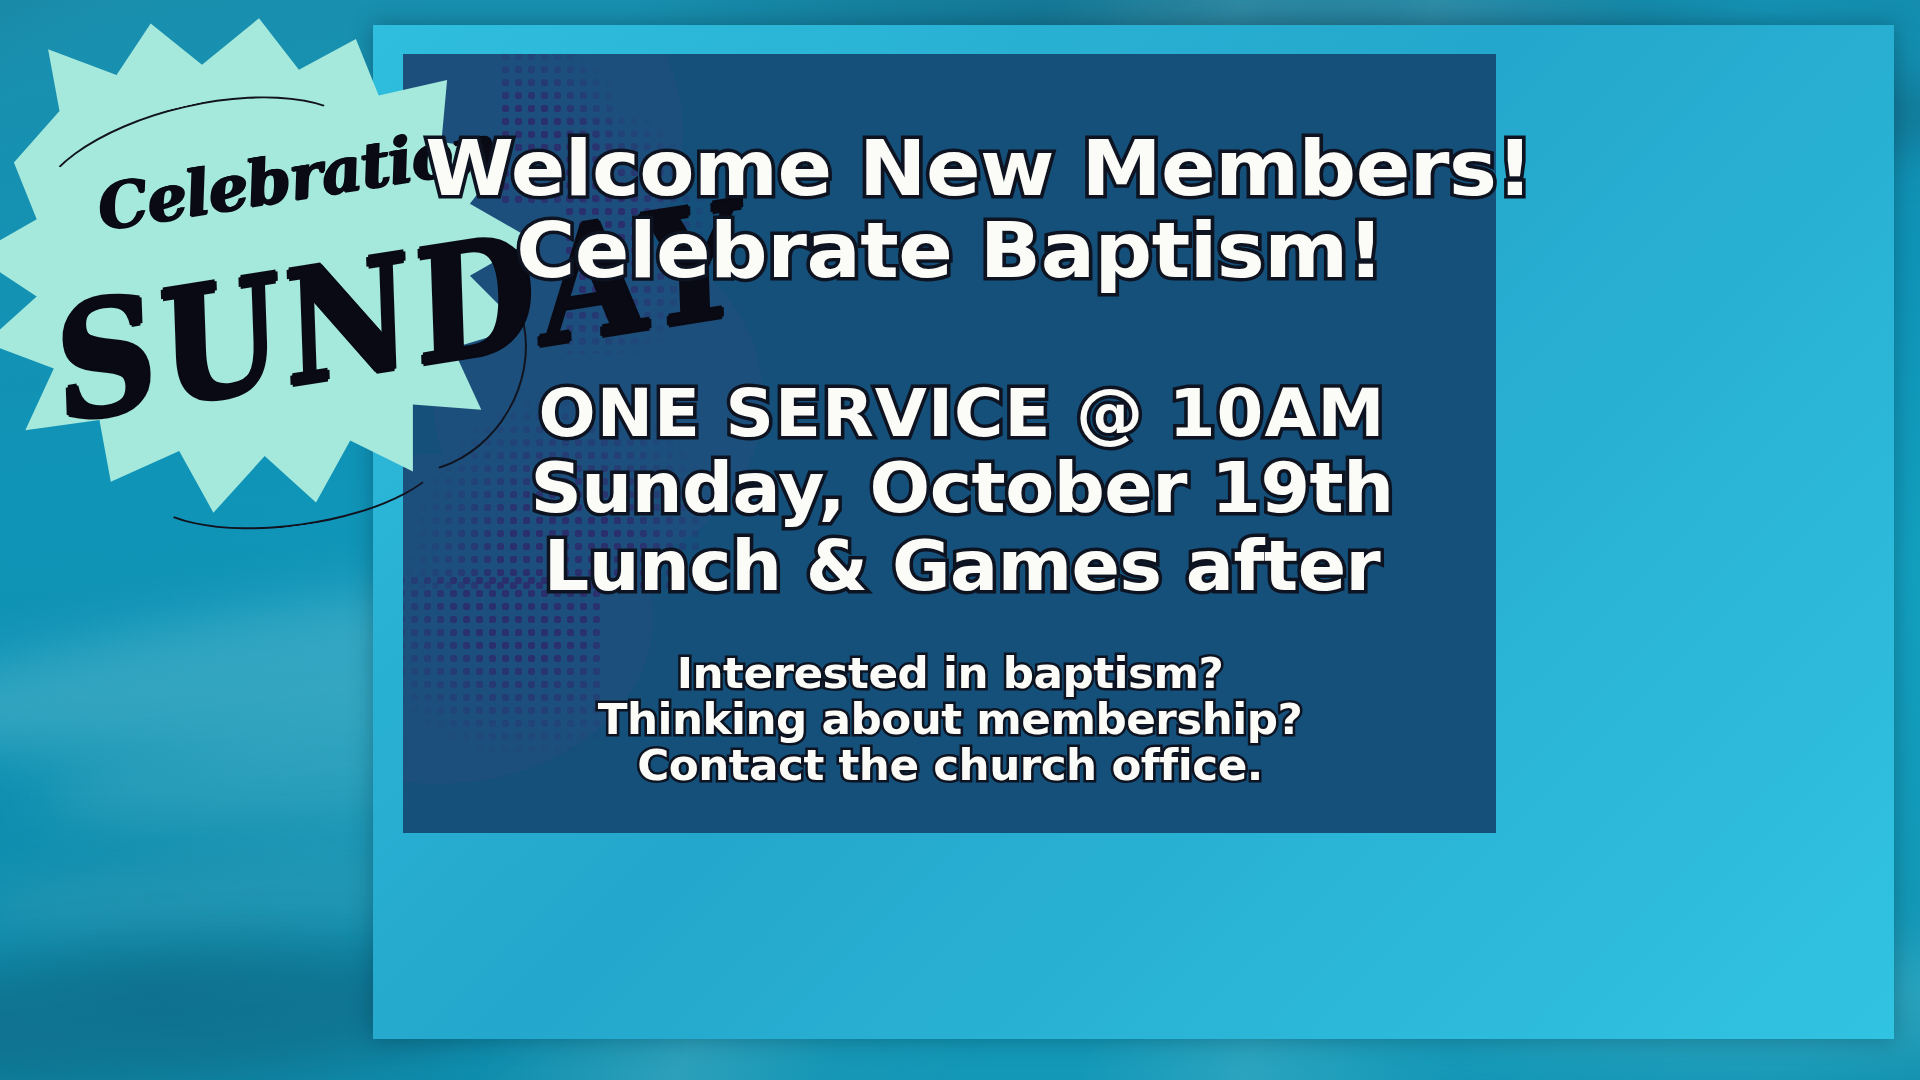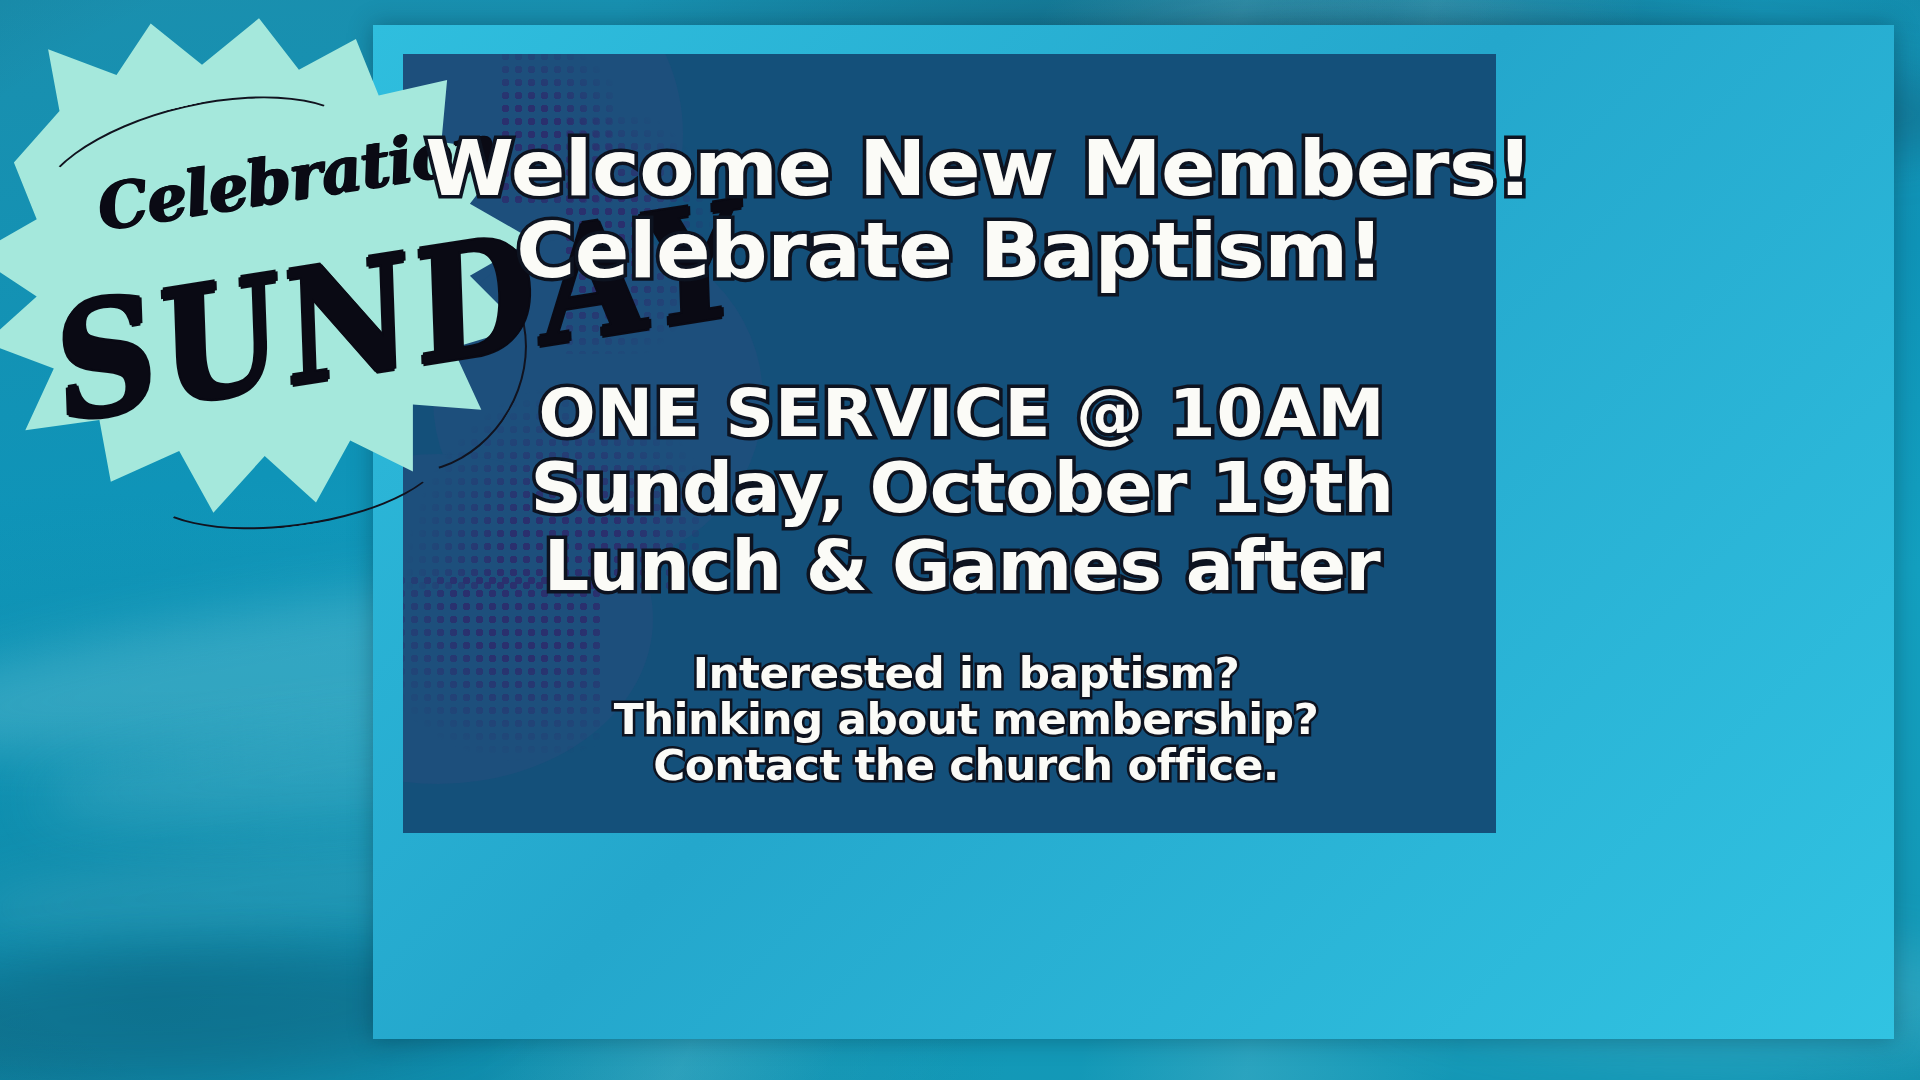--- a/index.html
+++ b/index.html
@@ -192,21 +192,21 @@
   }
   .headline-block { position: absolute; left: 0; top: 70px; width: 100%; }
   .hl-1 { font-size: 76px; transform: scaleX(1.06); }
   .hl-2 { font-size: 76px; transform: scaleX(1.06); margin-top: 4px; }
 
   .details-block { position: absolute; left: 12px; top: 320px; width: 100%; }
   .dt-1 { font-size: 66px; transform: scaleX(1.02); letter-spacing: 1px; }
   .dt-2 { font-size: 70px; transform: scaleX(1.02); margin-top: 6px; }
   .dt-3 { font-size: 70px; transform: scaleX(1.02); margin-top: 6px; }
 
-  .contact-block { position: absolute; left: 16px; top: 590px; width: 100%; }
+  .contact-block { position: absolute; left: 0; top: 590px; width: 100%; }
   .ct-line { font-size: 42px; transform: scaleX(1.04); -webkit-text-stroke: 5px #0d1320; margin-top: 3px; }
 </style>
 </head>
 <body>
 
 <div id="slide">
 
   <div class="bg-base"></div>
   <div class="bg-grad-a"></div>
   <div class="bg-grad-b"></div>

